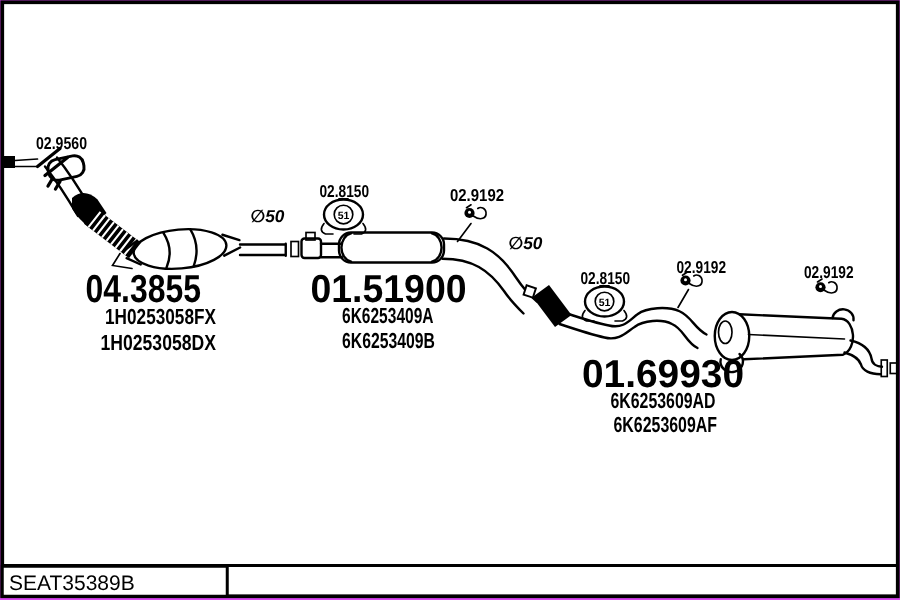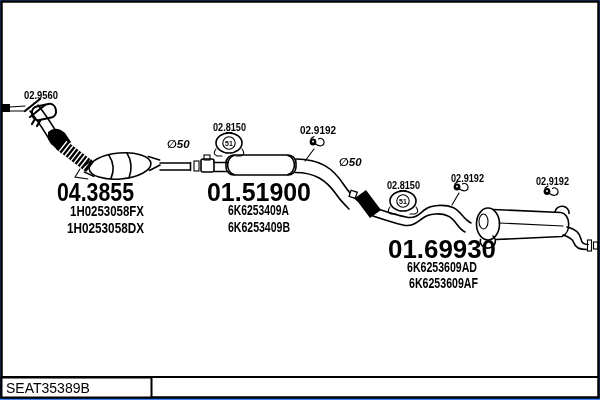--- a/index.html
+++ b/index.html
@@ -1,16 +1,16 @@
 <!DOCTYPE html>
 <html><head>
 <meta charset="utf-8">
 <style>
   html,body{margin:0;padding:0;background:#fff;width:600px;height:400px;overflow:hidden;}
-  #stage{position:relative;width:600px;height:400px;background:#3b82f6;}
+  #stage{position:relative;width:600px;height:400px;background:#d946ef;}
   svg{display:block;}
   .ln{stroke:#000;fill:none;stroke-width:1.6;stroke-linecap:round;stroke-linejoin:round;}
   .thin{stroke:#000;fill:none;stroke-width:1.1;stroke-linecap:round;}
   .thick{stroke:#000;fill:none;stroke-width:2.2;stroke-linecap:round;}
   .solid{fill:#000;stroke:none;}
   .whiteln{stroke:#fff;stroke-width:1.4;fill:none;}
   text{fill:#000;font-family:"Liberation Sans","DejaVu Sans",sans-serif;}
   .lbl{font-size:11.5px;font-weight:bold;}
   .dia{font-size:11.5px;font-weight:bold;font-style:italic;}
   .code{font-size:26px;font-weight:bold;}

